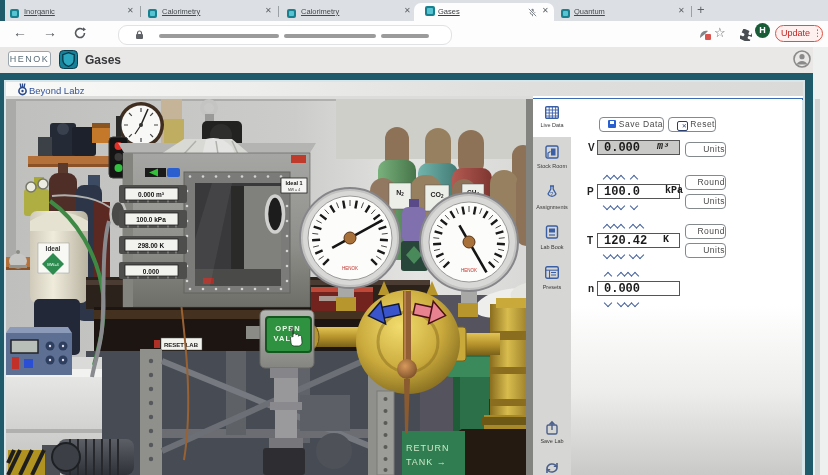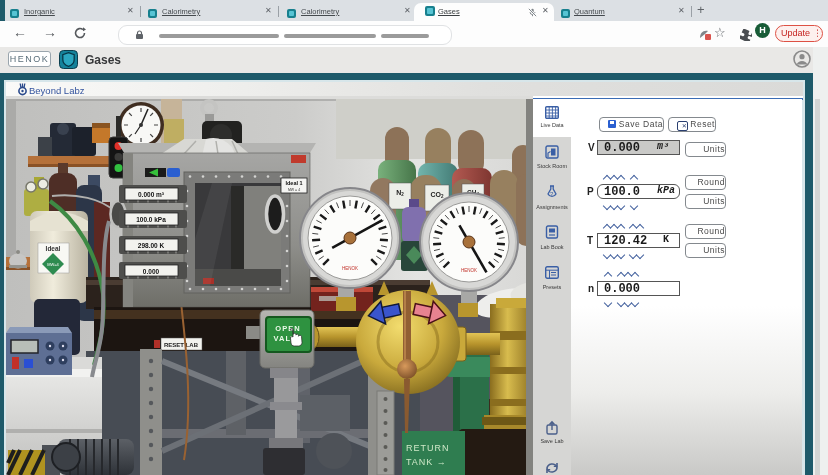--- a/index.html
+++ b/index.html
@@ -608,23 +608,23 @@
     <span style="position:absolute;left:6px;top:0px;">0.000</span>
     <span style="position:absolute;left:59px;top:0px;font-size:10px;font-style:italic;">m³</span>
     </div>
   <div class="btn" style="left:114px;top:43px;width:39px;height:13px;line-height:13px;">Units</div>
 
   <div class="up" style="left:33px;top:77px;"></div>
     <div class="up" style="left:40px;top:77px;"></div>
     <div class="up" style="left:47px;top:77px;"></div>
     <div class="up" style="left:60px;top:77px;"></div>
   <div class="flbl" style="left:16px;top:87px;">P</div>
-  <div class="fld" style="left:26px;top:85px;width:81px;height:13px;border-radius:6px;">
+  <div class="fld" style="left:26px;top:85px;width:81px;height:13px;">
     <span style="position:absolute;left:6px;top:0px;">100.0</span>
-    <span style="position:absolute;left:59px;top:0px;font-size:10px;font-style:italic;">kPa</span>
+    <span style="position:absolute;left:67px;top:0px;font-size:10px;">kPa</span>
     </div>
   <div class="dn" style="left:33px;top:104px;"></div>
     <div class="dn" style="left:40px;top:104px;"></div>
     <div class="dn" style="left:47px;top:104px;"></div>
     <div class="dn" style="left:60px;top:104px;"></div>
   <div class="btn" style="left:114px;top:76px;width:39px;height:13px;line-height:13px;">Round</div>
   <div class="btn" style="left:114px;top:95px;width:39px;height:13px;line-height:13px;">Units</div>
 
   <div class="up" style="left:33px;top:126px;"></div>
     <div class="up" style="left:40px;top:126px;"></div>

